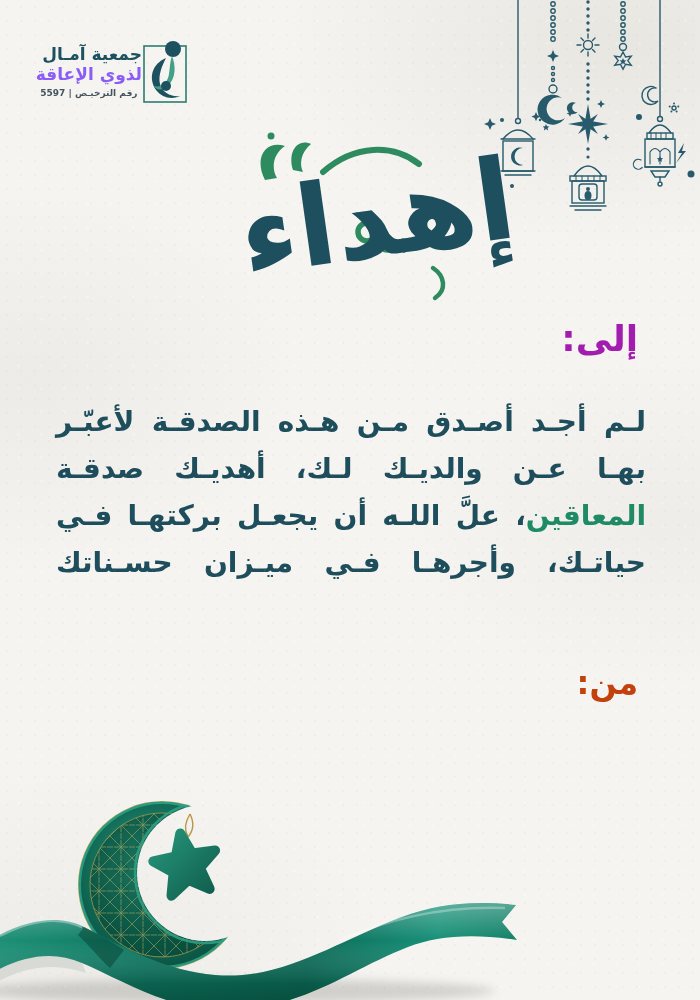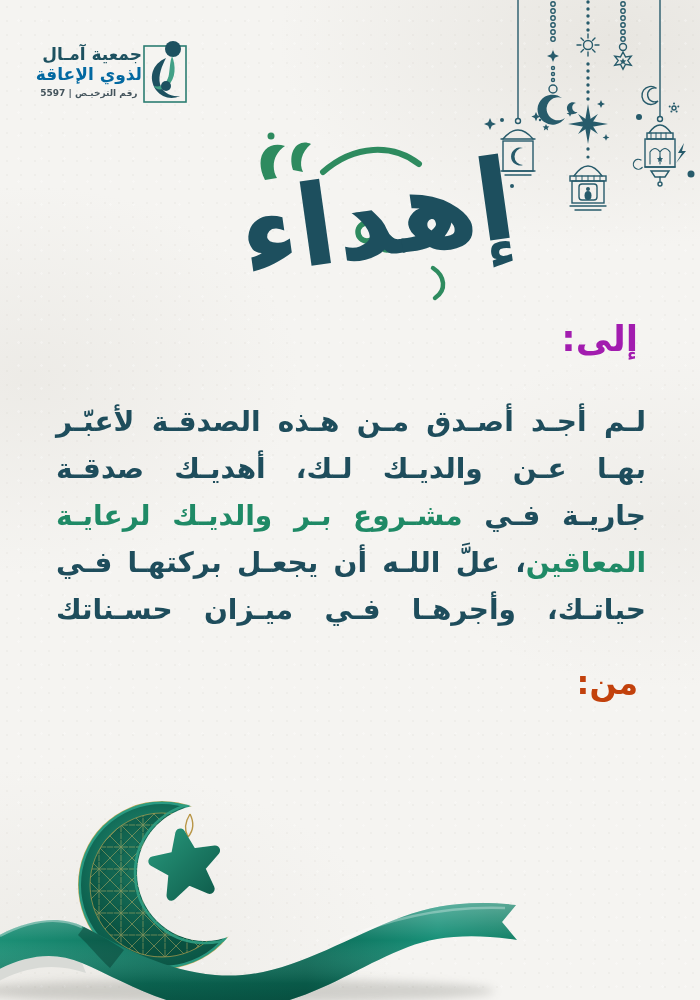--- a/index.html
+++ b/index.html
@@ -27,21 +27,21 @@
     background-size:14px 14px,23px 23px;
     background-position:0 0,7px 9px;
   }
   
   .logo{
     position:absolute;top:40px;left:28px;display:flex;flex-direction:row;
     direction:rtl;align-items:flex-start;width:160px;
   }
   .logo-text{text-align:right;line-height:1.18;padding-top:4px;}
   .logo-line1{font-size:17px;font-weight:800;color:#1d5160;letter-spacing:.5px;}
-  .logo-line2{font-size:17px;font-weight:800;color:#0369a1;}
+  .logo-line2{font-size:17px;font-weight:800;color:#8b5cf6;}
   .logo-license{font-size:9px;font-weight:600;color:#44545c;margin-top:4px;text-align:center;}
   
   .title-wrap{position:absolute;left:205px;top:118px;width:345px;height:195px;}
   
   .to-label{
     position:absolute;top:318px;right:62px;direction:rtl;
     font-size:36px;font-weight:800;color:#a21caf;
   }
   .from-label{
     position:absolute;top:664px;right:62px;direction:rtl;
@@ -212,23 +212,20 @@
   </div>
 
   <div class="to-label">إلى:</div>
 
   <div class="body-text">
     <div class="line">
       <span class="seg-dark">لـم أجـد أصـدق مـن هـذه الصدقـة لأعبّـر</span>
     </div>
     <div class="line">
       <span class="seg-dark">بهـا عـن والديـك لـك، أهديـك صدقـة</span>
-    </div>
-    <div class="line">
-      <span class="seg-dark">جاريـة فـي </span><span class="seg-green">مشـروع بـر والديـك لرعايـة</span>
     </div>
     <div class="line">
       <span class="seg-green">المعاقين</span><span class="seg-dark">، علَّ اللـه أن يجعـل بركتهـا فـي</span>
     </div>
     <div class="line">
       <span class="seg-dark">حياتـك، وأجرهـا فـي ميـزان حسـناتك</span>
     </div>
   </div>
 
   <div class="from-label">من:</div>

